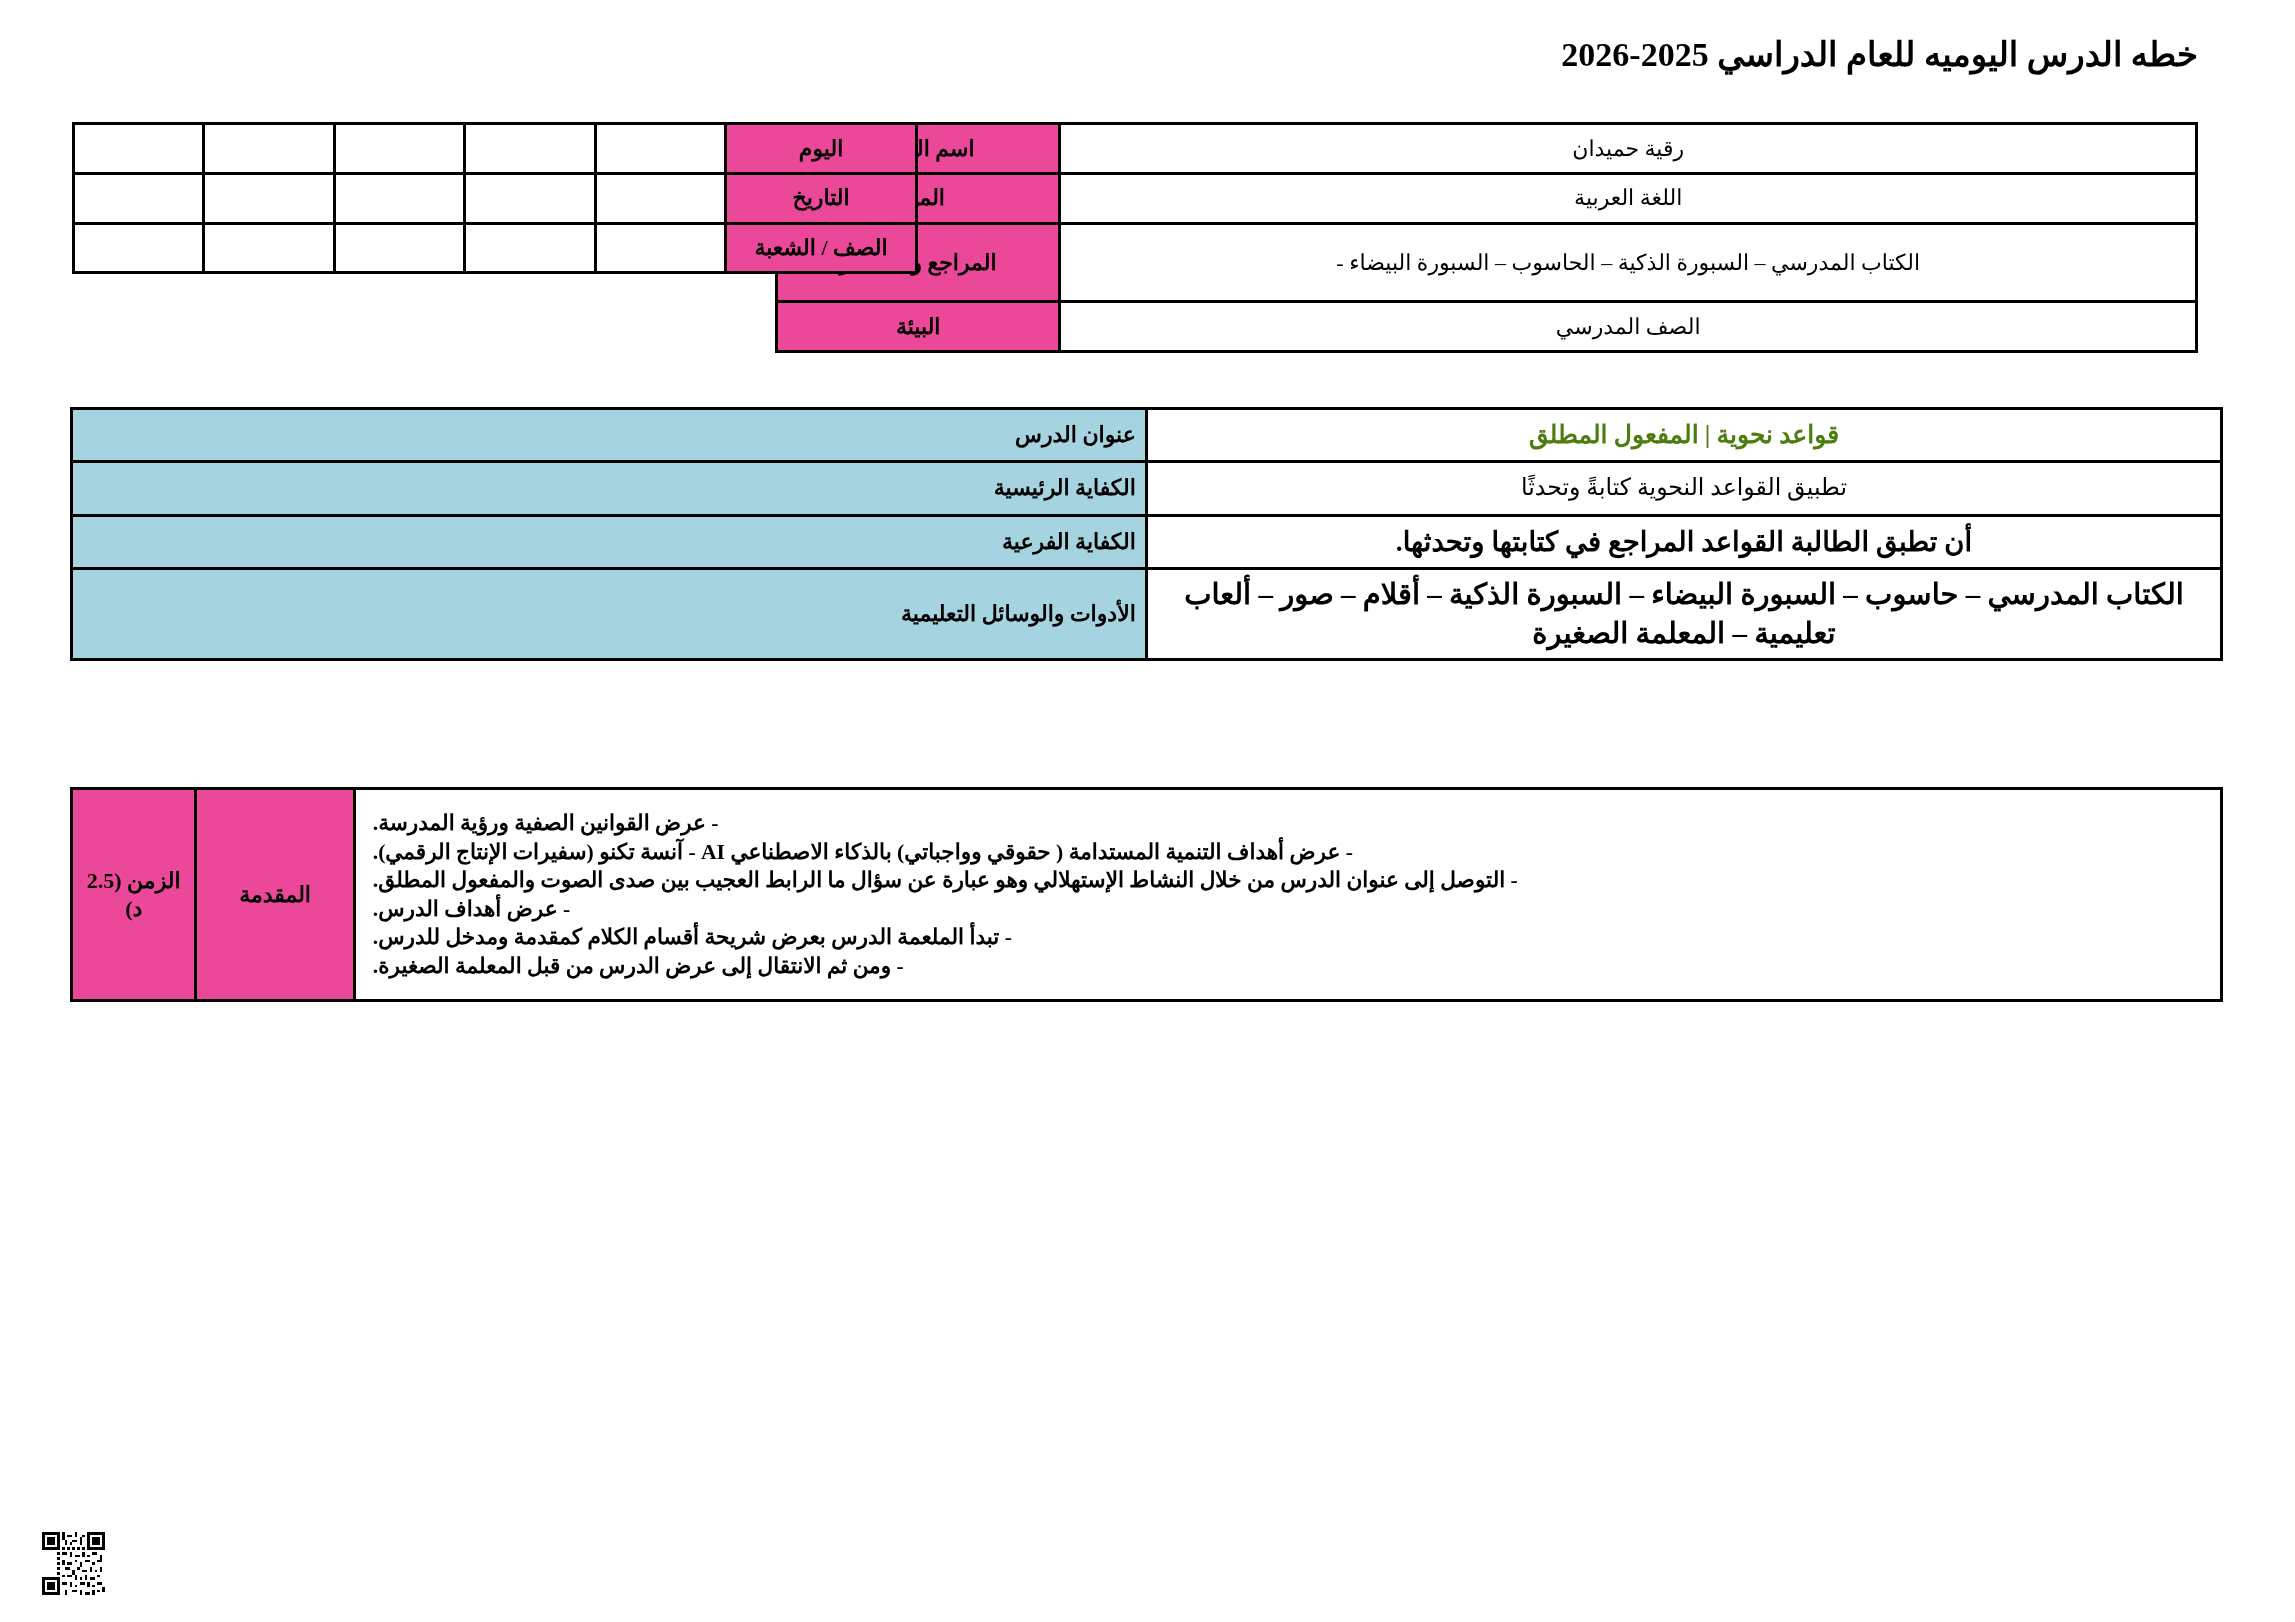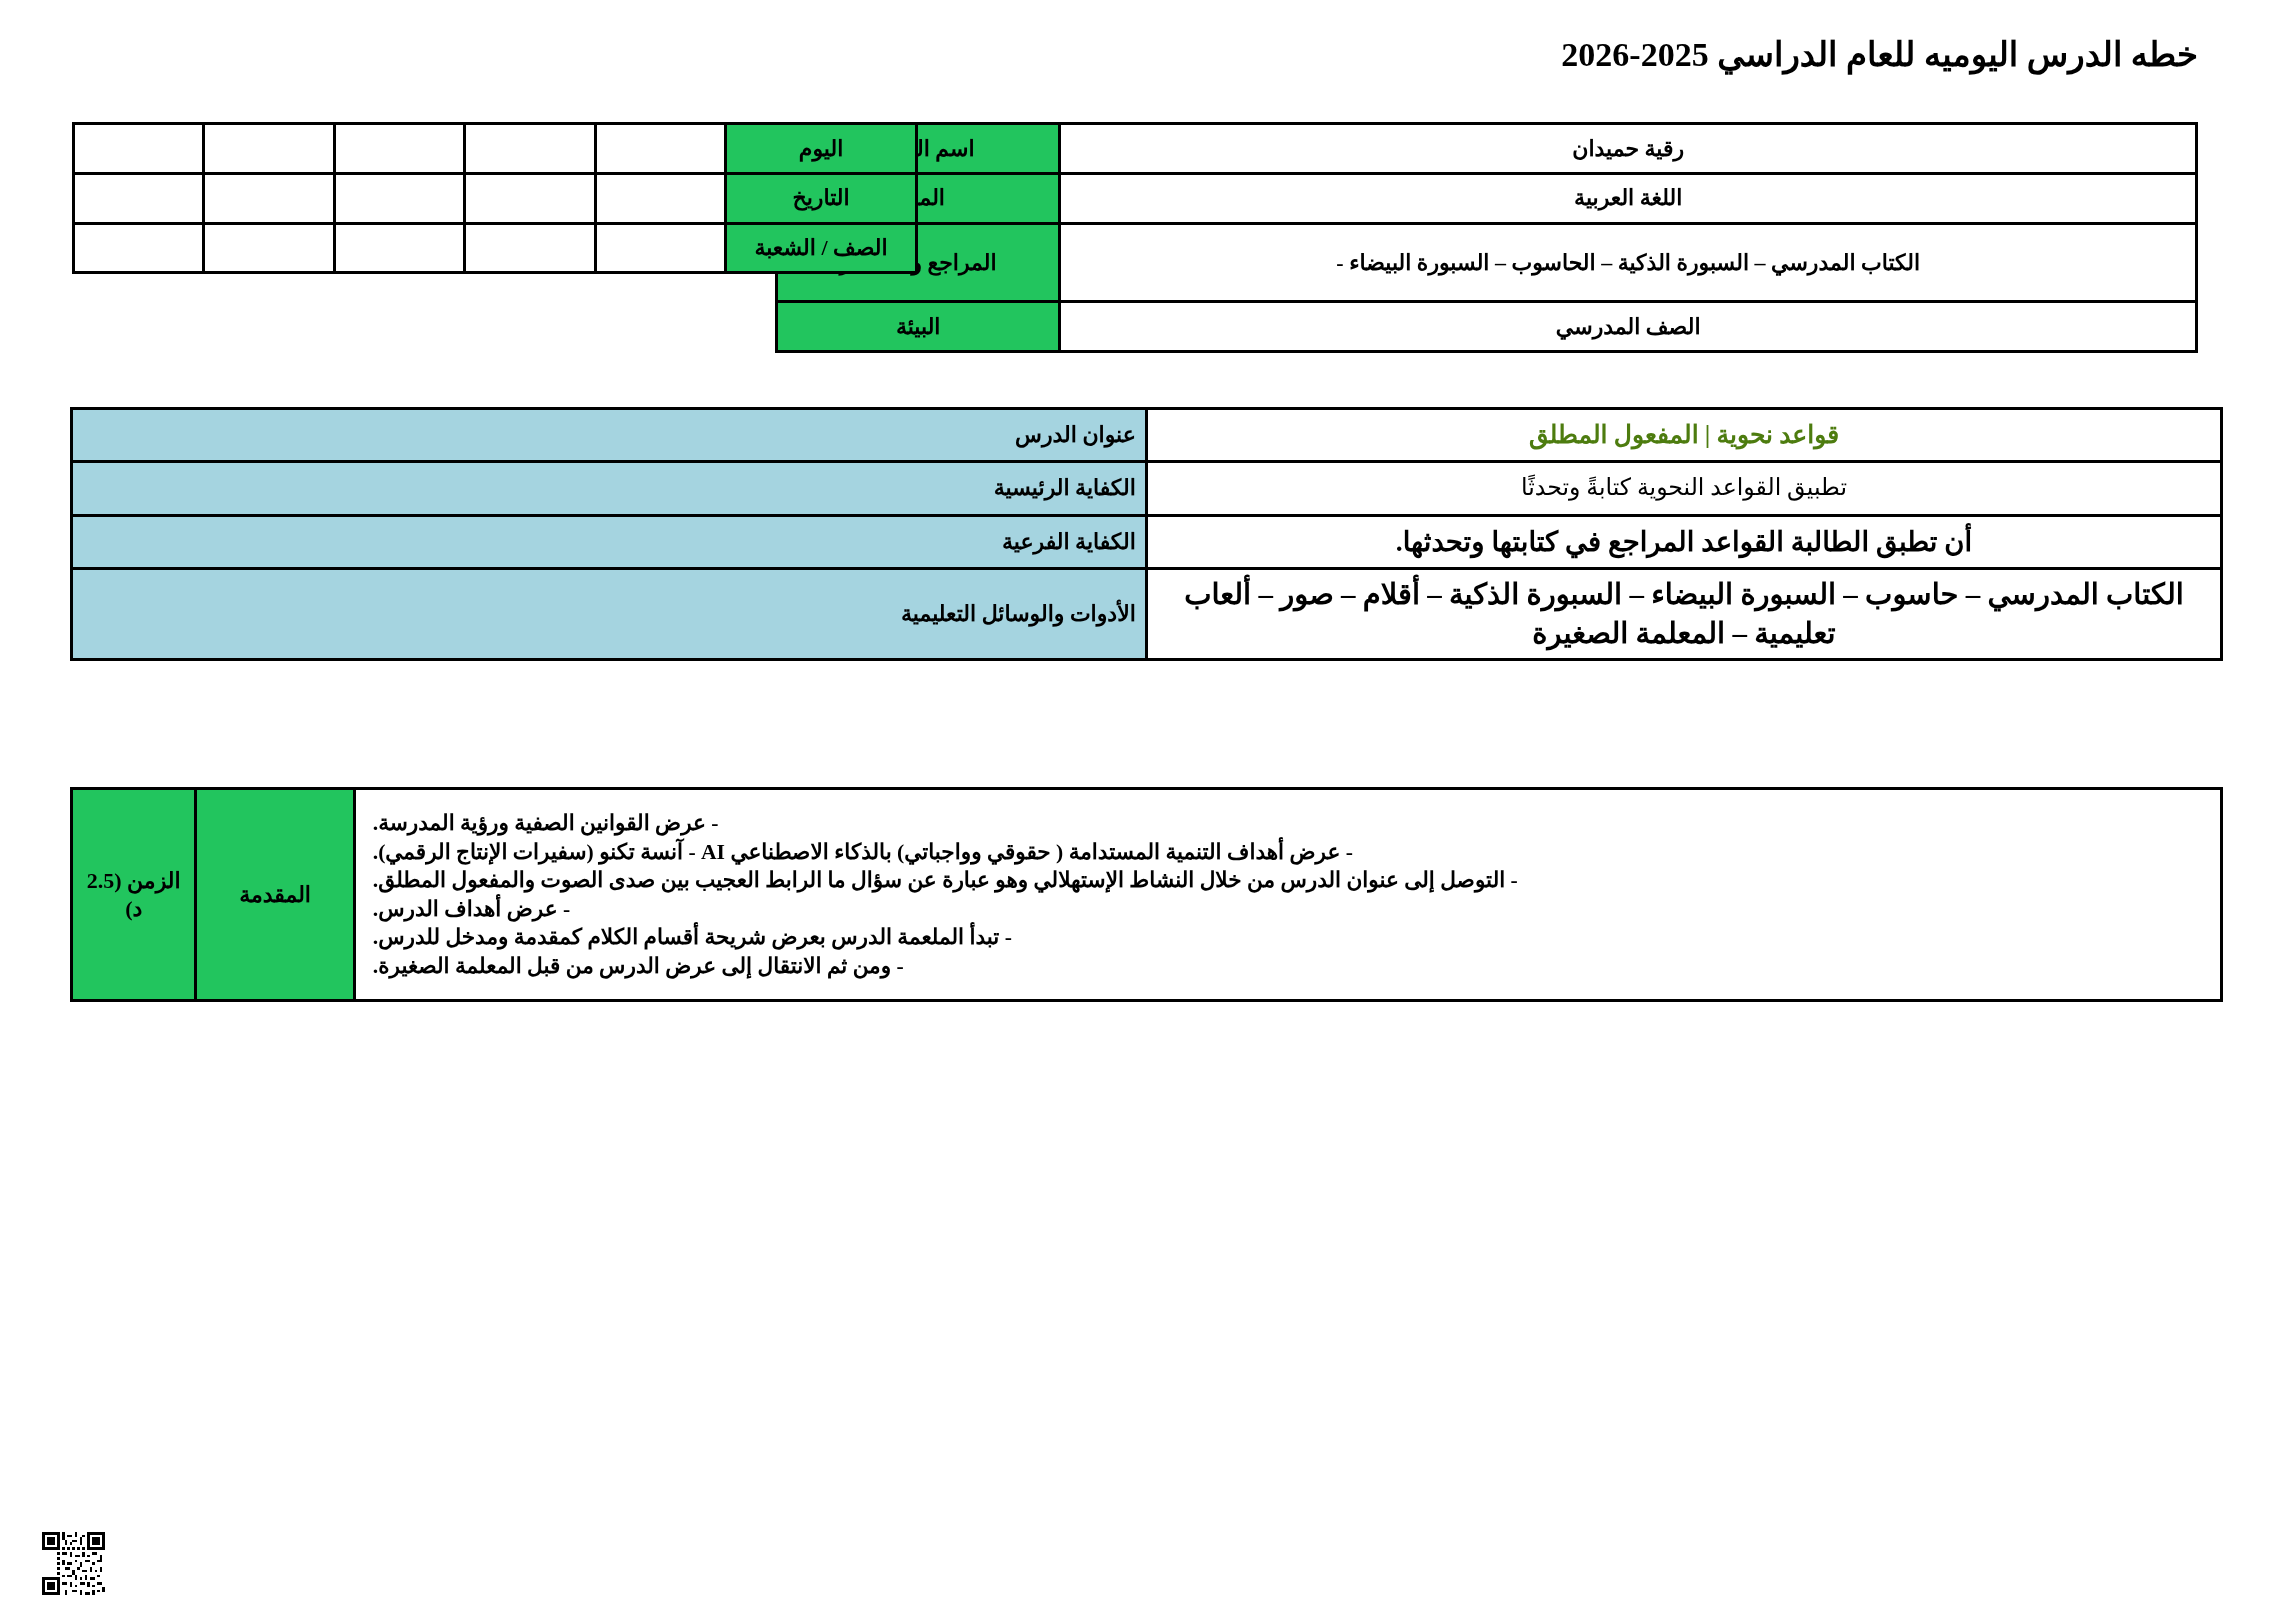--- a/index.html
+++ b/index.html
@@ -43,21 +43,21 @@
     table-layout: fixed;
   }
   table.grid td {
     border: 3.3px solid #000000;
     padding: 3.9px 9.2px;
     vertical-align: middle;
     font-size: 22px;
     line-height: 1.35;
   }
   .hdr {
-    background: #22c55e;
+    background: #ec4899;
     text-align: center;
     font-weight: bold;
   }
   .hdr-strong {
     background: #a5d4e0;
     text-align: right;
     font-weight: bold;
   }
   .ctr { text-align: center; }
 
@@ -71,21 +71,21 @@
   }
   table.teacher-tbl {
     position: absolute;
     top: 0;
     right: 0;
     width: 1423px;
   }
   table.teacher-tbl td.hdr { width: 262px; }
   table.teacher-tbl td.val {
     text-align: center;
-    font-weight: bold;
+    font-weight: normal;
     font-size: 22px;
   }
   table.teacher-tbl tr.r1 td { height: 39px; }
   table.teacher-tbl tr.r2 td { height: 39px; }
   table.teacher-tbl tr.r3 td { height: 68px; }
   table.teacher-tbl tr.r4 td { height: 39px; }
 
   table.schedule-tbl {
     position: absolute;
     top: 0;

